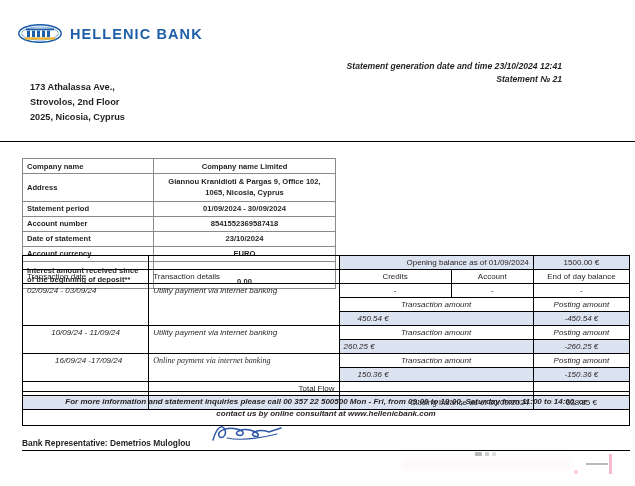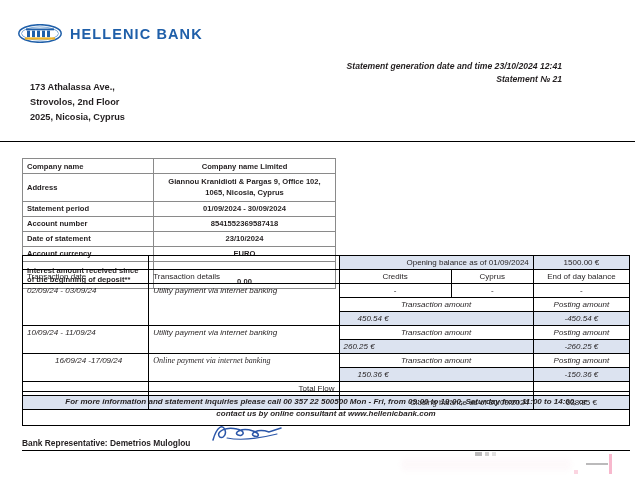--- a/index.html
+++ b/index.html
@@ -188,42 +188,42 @@
         <td class="nob"></td>
         <td class="nob"></td>
         <td class="hl rgt" colspan="2">Opening   balance as of 01/09/2024</td>
         <td class="hl ctr">1500.00 €</td>
       </tr>
 
       <tr>
         <td>Transaction date</td>
         <td>Transaction details</td>
         <td class="ctr">Credits</td>
-        <td class="ctr">Cyprus</td>
+        <td class="ctr">Account</td>
         <td class="ctr">End of day balance</td>
       </tr>
 
       <tr>
         <td class="ital nb-b" rowspan="3" style="vertical-align:top;padding-top:2px;">02/09/24 - 03/09/24</td>
         <td class="ital" rowspan="3" style="vertical-align:top;padding-top:2px;">Utility payment via internet banking</td>
         <td class="ctr">-</td>
         <td class="ctr">-</td>
         <td class="ctr">-</td>
       </tr>
       <tr>
         <td class="ctr ital" colspan="2">Transaction amount</td>
         <td class="ctr ital">Posting amount</td>
       </tr>
       <tr>
         <td class="hl ital" colspan="2" style="padding-left:18px;">450.54 €</td>
         <td class="hl ctr ital">-450.54 €</td>
       </tr>
 
       <tr>
-        <td class="ital" rowspan="2" style="vertical-align:top;padding-top:2px;">10/09/24 - 11/09/24</td>
+        <td class="ital" rowspan="2" style="vertical-align:top;padding-top:2px;text-align:center;">10/09/24 - 11/09/24</td>
         <td class="ital" rowspan="2" style="vertical-align:top;padding-top:2px;">Utility payment via internet banking</td>
         <td class="ctr ital" colspan="2">Transaction amount</td>
         <td class="ctr ital">Posting amount</td>
       </tr>
       <tr>
         <td class="hl ital" colspan="2" style="padding-left:4px;">260.25 €</td>
         <td class="hl ctr ital">-260.25 €</td>
       </tr>
 
       <tr>

